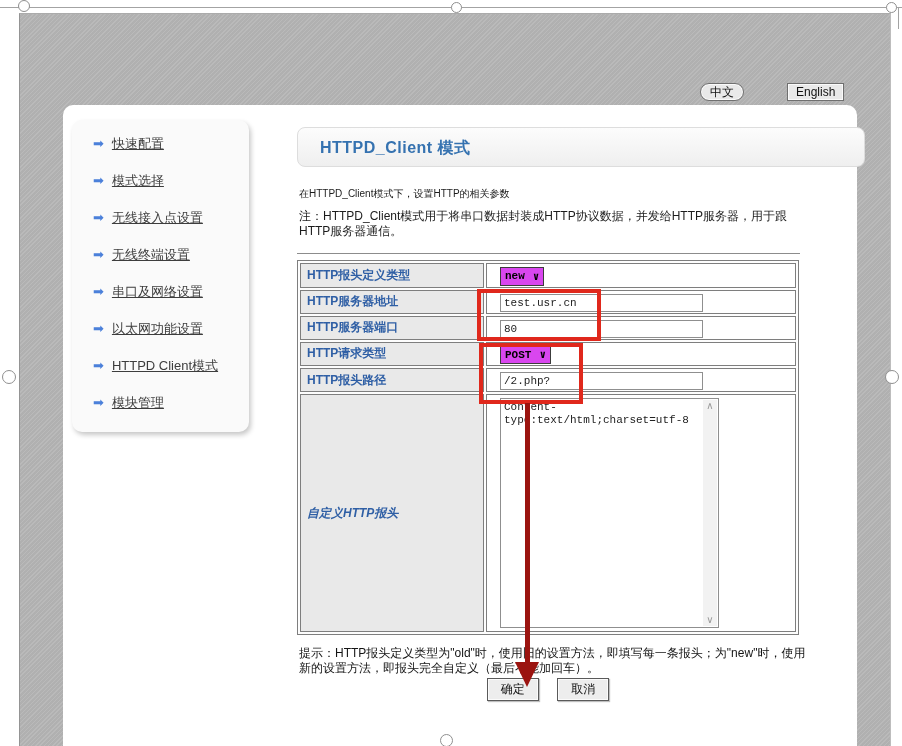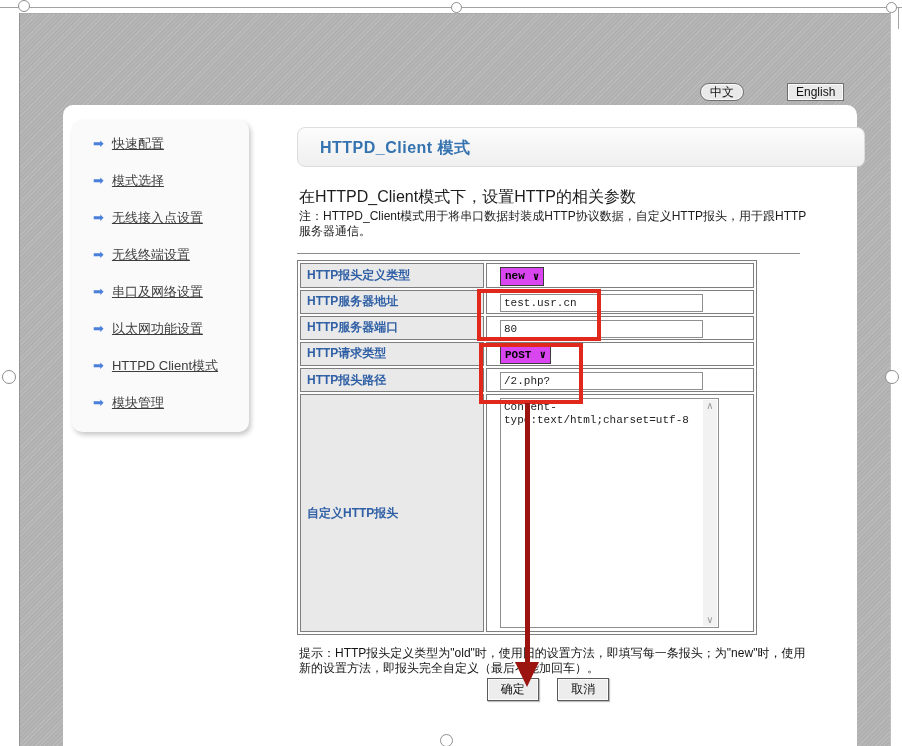--- a/index.html
+++ b/index.html
@@ -53,37 +53,37 @@
   .menu-arrow { color:#4b80da; font-size:13px; line-height:1; }
   .menu-label {
     font-size:13px; color:#3d3d3d; font-weight:normal; text-decoration:underline; white-space:nowrap;
   }
   
   .title-box {
     position:absolute; left:234px; top:22px; width:568px; height:40px;
     background:linear-gradient(#fcfcfc,#efefef); border:1px solid #ddd; border-radius:8px;
   }
   .title-box h1 { font-size:16px; font-weight:bold; color:#3572b0; padding:10px 0 0 22px; letter-spacing:0.5px; }
-  .desc  { position:absolute; left:236px; top:82px;  font-size:16px; color:#1c1c1c; }
+  .desc  { position:absolute; left:236px; top:82px;  font-size:10px; color:#1c1c1c; }
   .note  { position:absolute; left:236px; top:104px; width:512px; font-size:12px; line-height:15px; color:#1c1c1c; }
   .sep-line { position:absolute; left:234px; top:148px; width:503px; height:0; border-top:1px solid #8c8c8c; }
   
   table.cfg {
-    position:absolute; left:234px; top:155px; width:460px;
+    position:absolute; left:234px; top:155px; width:502px;
     border-collapse:separate; border-spacing:2px;
     border:1px solid #7e7e7e; background:#fdfdfd;
   }
   table.cfg td { border:1px solid #7e7e7e; }
   td.lbl {
     width:184px; background:#e9e9e9; color:#2f5fa5; font-size:12px; font-weight:bold;
     padding-left:6px; height:22px;
   }
   td.val { background:#ffffff; padding:1px 2px 1px 13px; }
   tr.ta-row td { height:236px; }
-  tr.ta-row td.lbl { vertical-align:middle; }
+  tr.ta-row td.lbl { vertical-align:middle;font-style:italic; }
   
   .sel {
     display:inline-flex; align-items:center; gap:8px; height:19px; padding:0 4px;
     border:1px solid #3c3c3c; background:#d946ef; cursor:default;
     font-family:"Liberation Mono","DejaVu Sans Mono",monospace; font-size:11px; font-weight:bold; color:#000;
   }
   .sel .chev { font-size:11px; font-weight:bold; color:#000; }
   input.txt {
     width:203px; height:18px; border:1px solid #8f8f8f; background:#fff;
     font-family:"Liberation Mono","DejaVu Sans Mono",monospace; font-size:11px; color:#222; padding:1px 3px;
@@ -164,21 +164,21 @@
           <span class="menu-label">模块管理</span>
         </li>
       </ul>
     </div>
 
     <div class="title-box">
       <h1>HTTPD_Client 模式</h1>
     </div>
 
     <div class="desc">在HTTPD_Client模式下，设置HTTP的相关参数</div>
-    <div class="note">注：HTTPD_Client模式用于将串口数据封装成HTTP协议数据，自定义HTTP报头，用于跟HTTP服务器通信。</div>
+    <div class="note">注：HTTPD_Client模式用于将串口数据封装成HTTP协议数据，并发给HTTP服务器，用于跟HTTP服务器通信。</div>
     <div class="sep-line"></div>
 
     <table class="cfg">
       <tbody>
           <tr>
         <td class="lbl">HTTP报头定义类型</td>
         <td class="val">
           <span class="sel">
             <span>new</span>
             <span class="chev">∨</span>

